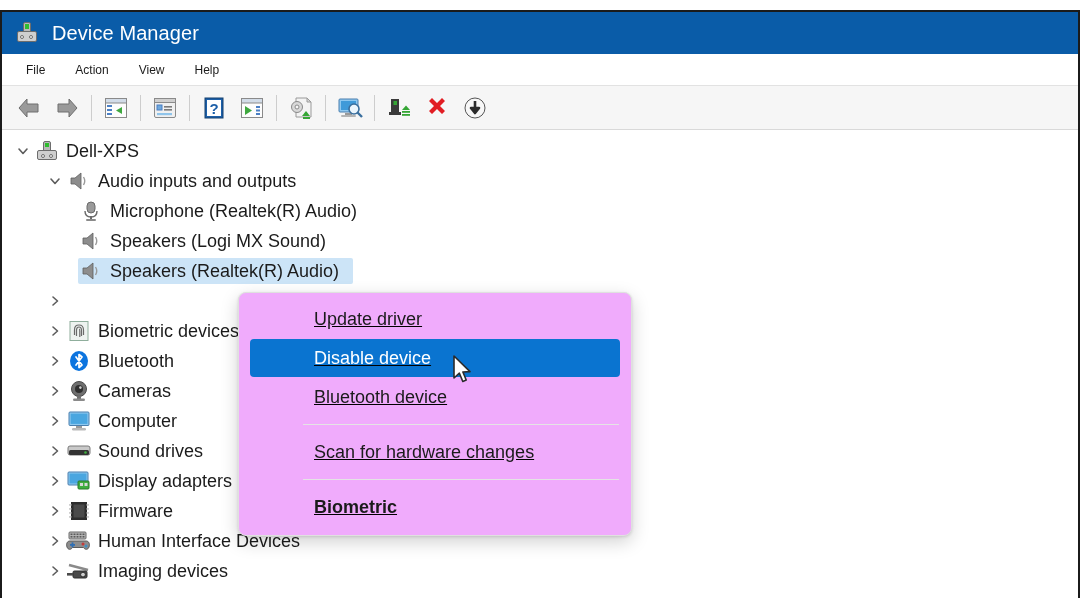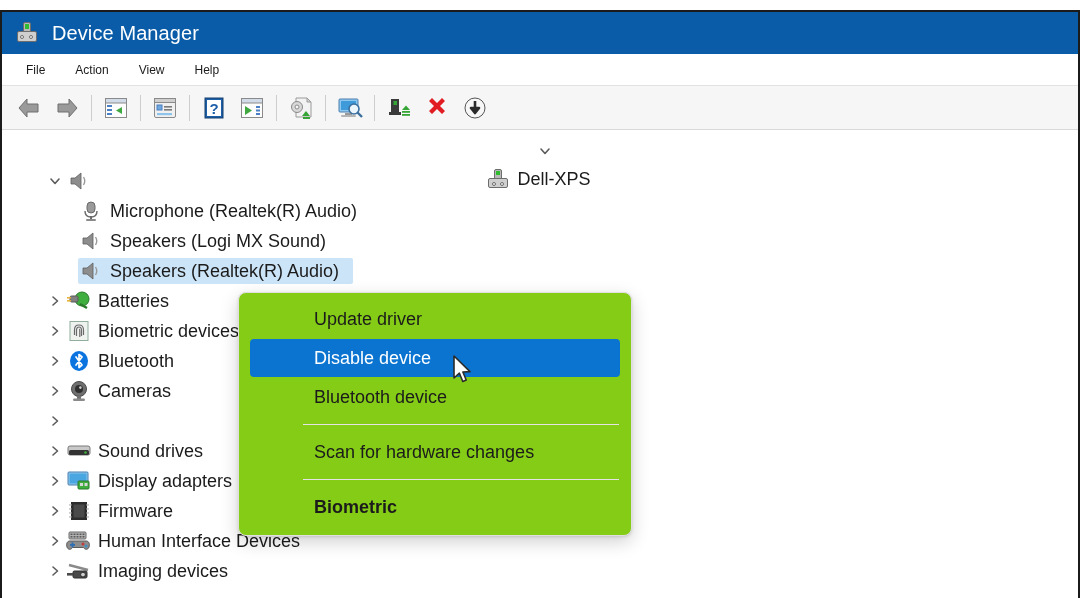--- a/index.html
+++ b/index.html
@@ -154,37 +154,38 @@
   }
   .row .lbl { padding-right: 8px; }
   .row .inner {
     display: flex; align-items: center;
     height: 26px;
     padding-right: 6px;
     border-radius: 2px;
   }
   .row.sel .inner { background: #cce4f7; }
 
-  .ind0 { padding-left: 10px; flex-direction: column; }
+  .ind0 { padding-left: 10px; }
   .ind1 { padding-left: 42px; }
   .ind2 { padding-left: 76px; }
 
   
   .ctxmenu {
     position: absolute;
     left: 236px;
     top: 280px;
     width: 394px;
-    background: #84cc16;
+    background: #f0abfc;
     border: 1px solid #e0e0e0;
     border-radius: 8px;
     box-shadow: 0 6px 18px rgba(0,0,0,0.18), 0 1px 3px rgba(0,0,0,0.12);
     padding: 6px 0 8px 0;
     box-sizing: border-box;
     z-index: 40;
+    text-decoration: underline;
   }
   .ctxitem {
     height: 38px;
     display: flex;
     align-items: center;
     font-size: 18px;
     color: #1b1b1b;
     padding-left: 64px;
     margin: 1px 11px;
     border-radius: 4px;
@@ -377,20 +378,21 @@
             <path d="M2 4 L6 8.5 L10 4" stroke="#5c5c5c" stroke-width="1.6" fill="none" stroke-linecap="round" stroke-linejoin="round"></path>
           </svg>
       </div>
       <div class="inner">
         <div class="ico">
           <svg width="22" height="20" viewBox="0 0 22 20">
             <path d="M3 7 H7 L13 2 V18 L7 13 H3 Z" fill="#8d8d8d" stroke="#5e5e5e" stroke-width="0.8" stroke-linejoin="round"></path>
             <path d="M15.5 6 Q18 10 15.5 14" stroke="#9a9a9a" stroke-width="1.4" fill="none"></path>
           </svg>
         </div>
+        <div class="lbl">Audio inputs and outputs</div>
       </div>
     </div>
 
     <div class="row ind2">
       <div class="inner">
         <div class="ico">
           <svg width="20" height="22" viewBox="0 0 20 22">
             <rect x="6" y="2" width="8" height="11" rx="4" fill="#9a9a9a" stroke="#6a6a6a"></rect>
             <path d="M4 11 Q4 17 10 17 Q16 17 16 11" stroke="#6a6a6a" stroke-width="1.4" fill="none"></path>
             <rect x="9" y="16" width="2" height="3" fill="#6a6a6a"></rect>
@@ -423,32 +425,20 @@
         </div>
         <div class="lbl">Speakers (Realtek(R) Audio)</div>
       </div>
     </div>
 
     <div class="row ind1">
       <div class="chev">
         <svg width="12" height="12" viewBox="0 0 12 12">
             <path d="M4 2 L8.5 6 L4 10" stroke="#5c5c5c" stroke-width="1.6" fill="none" stroke-linecap="round" stroke-linejoin="round"></path>
           </svg>
-      </div>
-      <div class="inner">
-        <div class="ico">
-          <svg width="24" height="22" viewBox="0 0 24 22">
-            <circle cx="15" cy="9" r="7" fill="#3fae3f" stroke="#2a7a2a"></circle>
-            <rect x="3" y="6" width="8" height="6" rx="1.5" fill="#808080" stroke="#5a5a5a"></rect>
-            <rect x="0" y="7" width="4" height="1.6" fill="#e8b33a"></rect>
-            <rect x="0" y="10" width="4" height="1.6" fill="#e8b33a"></rect>
-            <path d="M13 14 L20 18" stroke="#2a7a2a" stroke-width="2.4"></path>
-          </svg>
-        </div>
-        <div class="lbl">Batteries</div>
       </div>
     </div>
 
     <div class="row ind1">
       <div class="chev">
         <svg width="12" height="12" viewBox="0 0 12 12">
             <path d="M4 2 L8.5 6 L4 10" stroke="#5c5c5c" stroke-width="1.6" fill="none" stroke-linecap="round" stroke-linejoin="round"></path>
           </svg>
       </div>
       <div class="inner">
@@ -501,20 +491,31 @@
         </div>
         <div class="lbl">Cameras</div>
       </div>
     </div>
 
     <div class="row ind1">
       <div class="chev">
         <svg width="12" height="12" viewBox="0 0 12 12">
             <path d="M4 2 L8.5 6 L4 10" stroke="#5c5c5c" stroke-width="1.6" fill="none" stroke-linecap="round" stroke-linejoin="round"></path>
           </svg>
+      </div>
+      <div class="inner">
+        <div class="ico">
+          <svg width="24" height="22" viewBox="0 0 24 22">
+            <rect x="2" y="2" width="20" height="13.5" rx="1" fill="#8fc9ef" stroke="#4a7fae"></rect>
+            <rect x="3.6" y="3.6" width="16.8" height="10.3" fill="#4aa6e0"></rect>
+            <rect x="9" y="16" width="6" height="2" fill="#9a9a9a"></rect>
+            <rect x="5" y="18" width="14" height="2.4" rx="1.2" fill="#b9b9b9"></rect>
+          </svg>
+        </div>
+        <div class="lbl">Computer</div>
       </div>
     </div>
 
     <div class="row ind1">
       <div class="chev">
         <svg width="12" height="12" viewBox="0 0 12 12">
             <path d="M4 2 L8.5 6 L4 10" stroke="#5c5c5c" stroke-width="1.6" fill="none" stroke-linecap="round" stroke-linejoin="round"></path>
           </svg>
       </div>
       <div class="inner">

